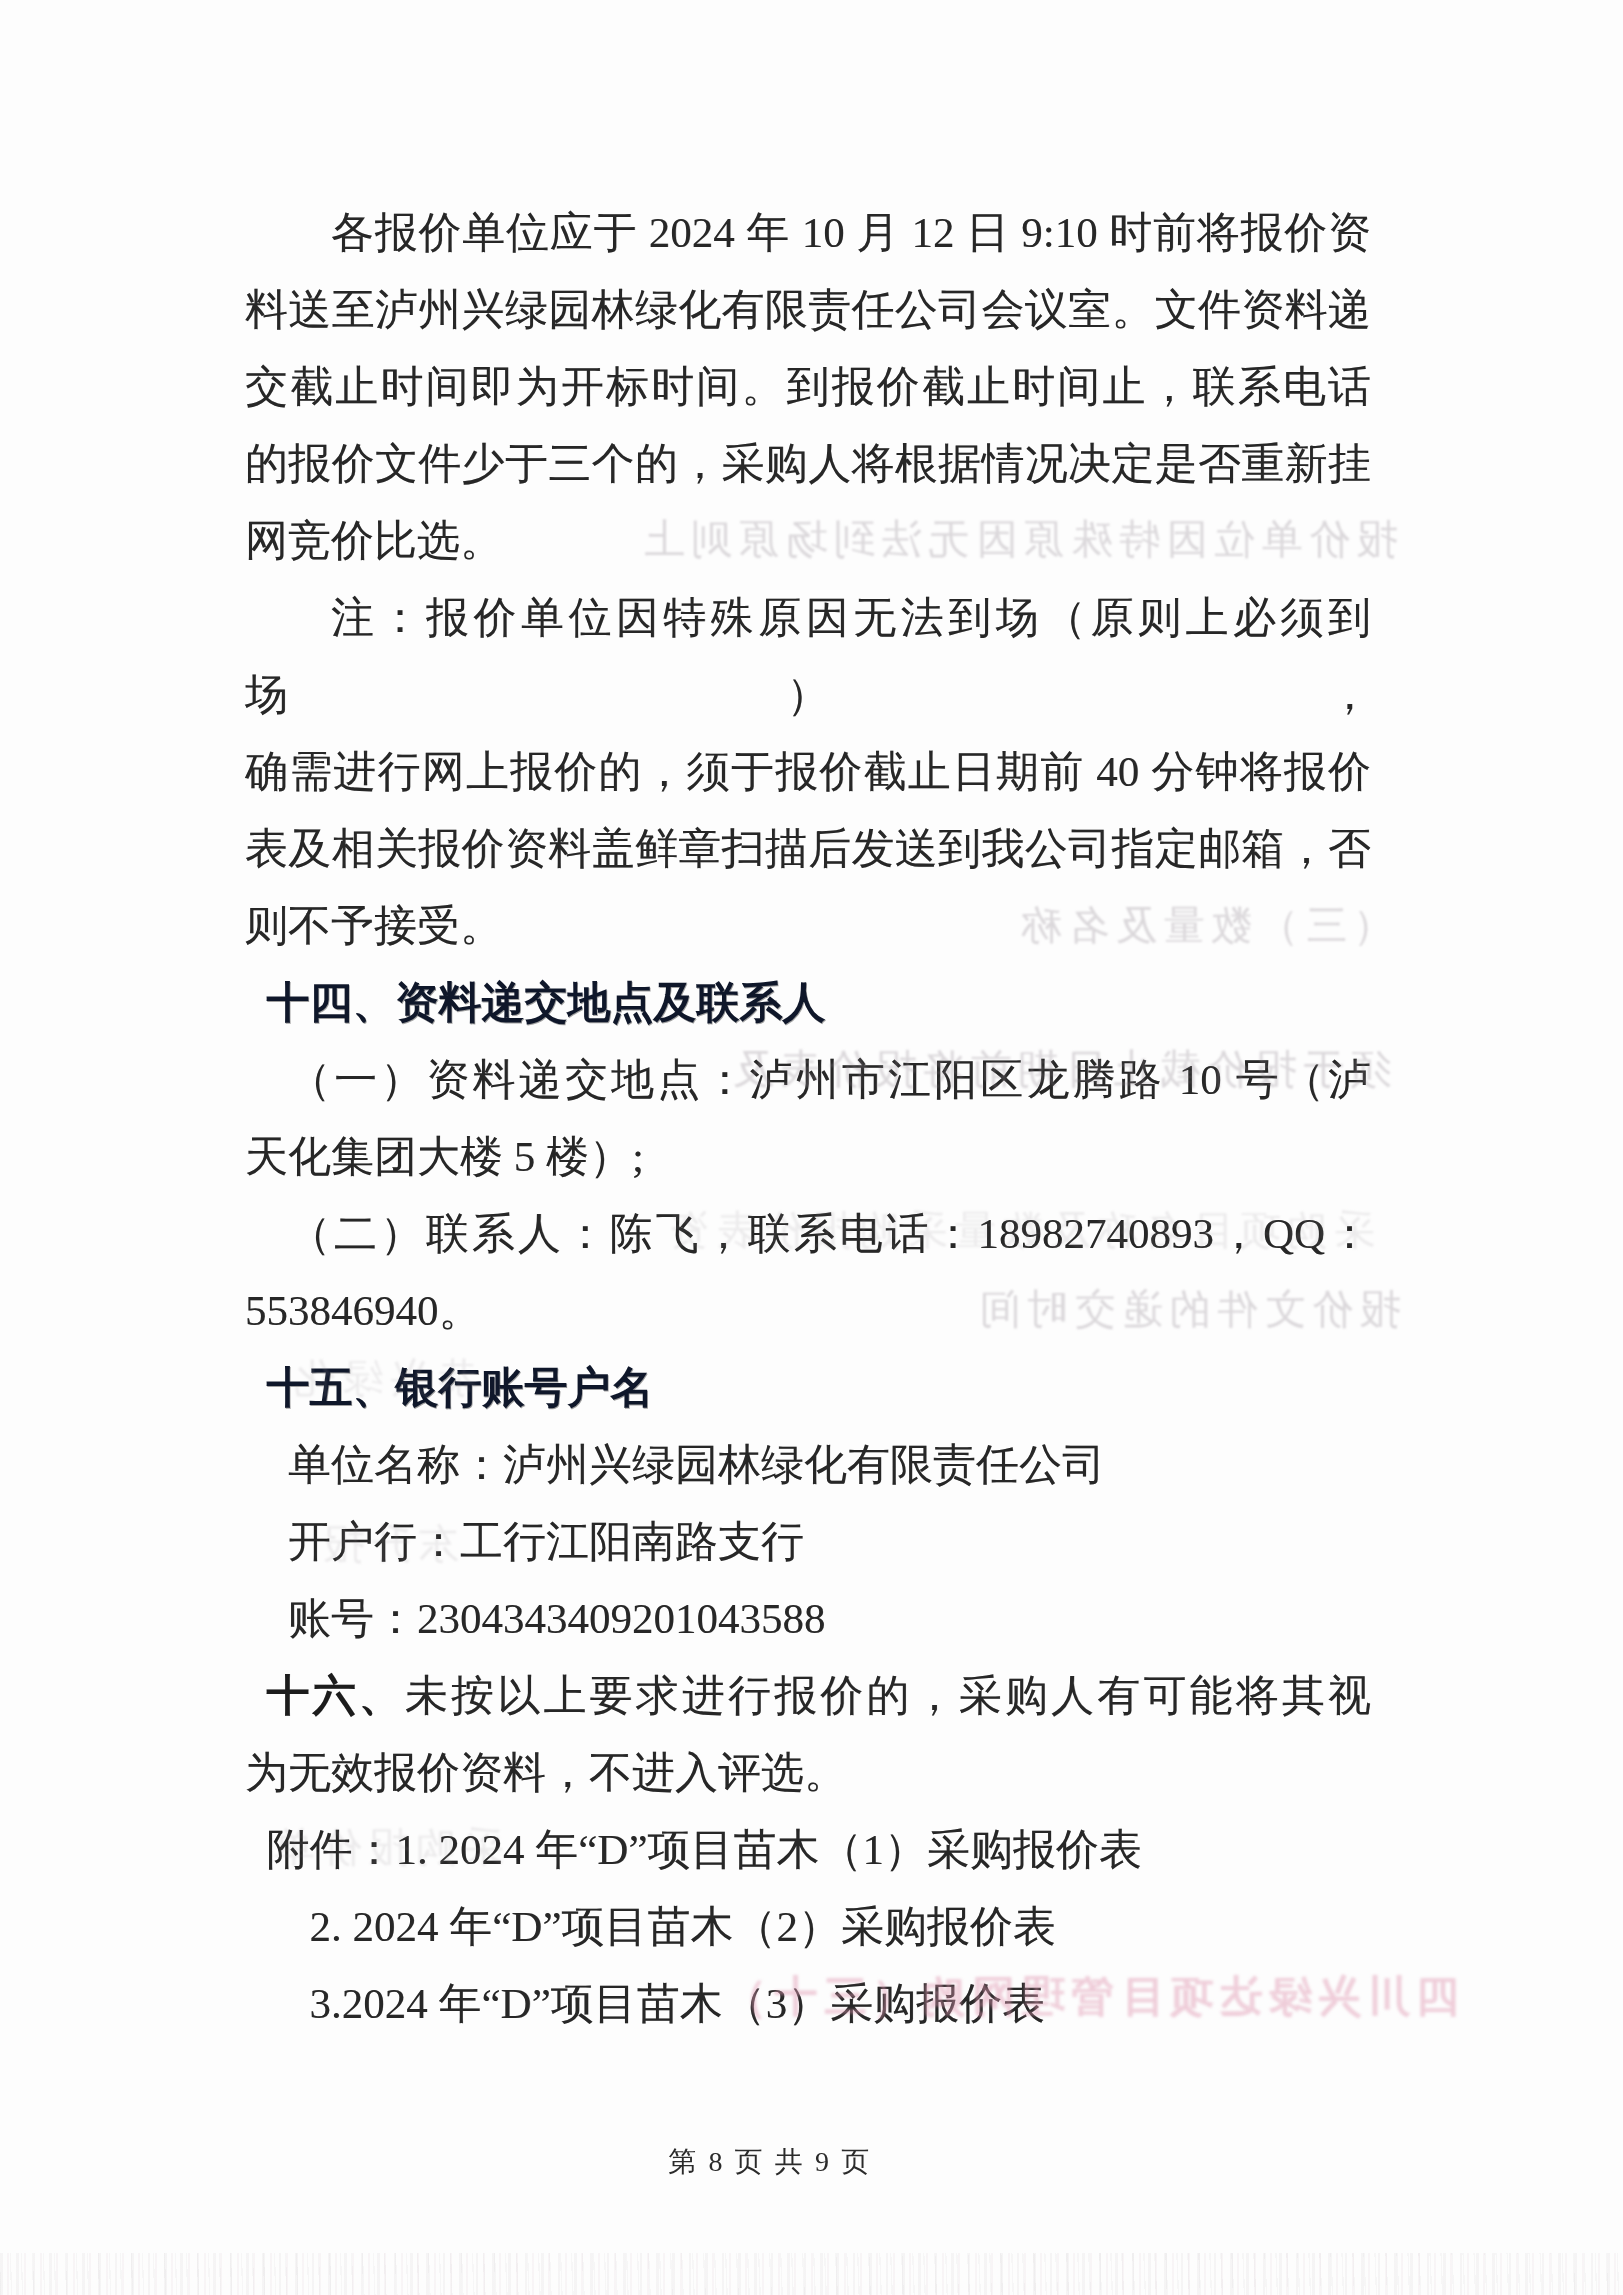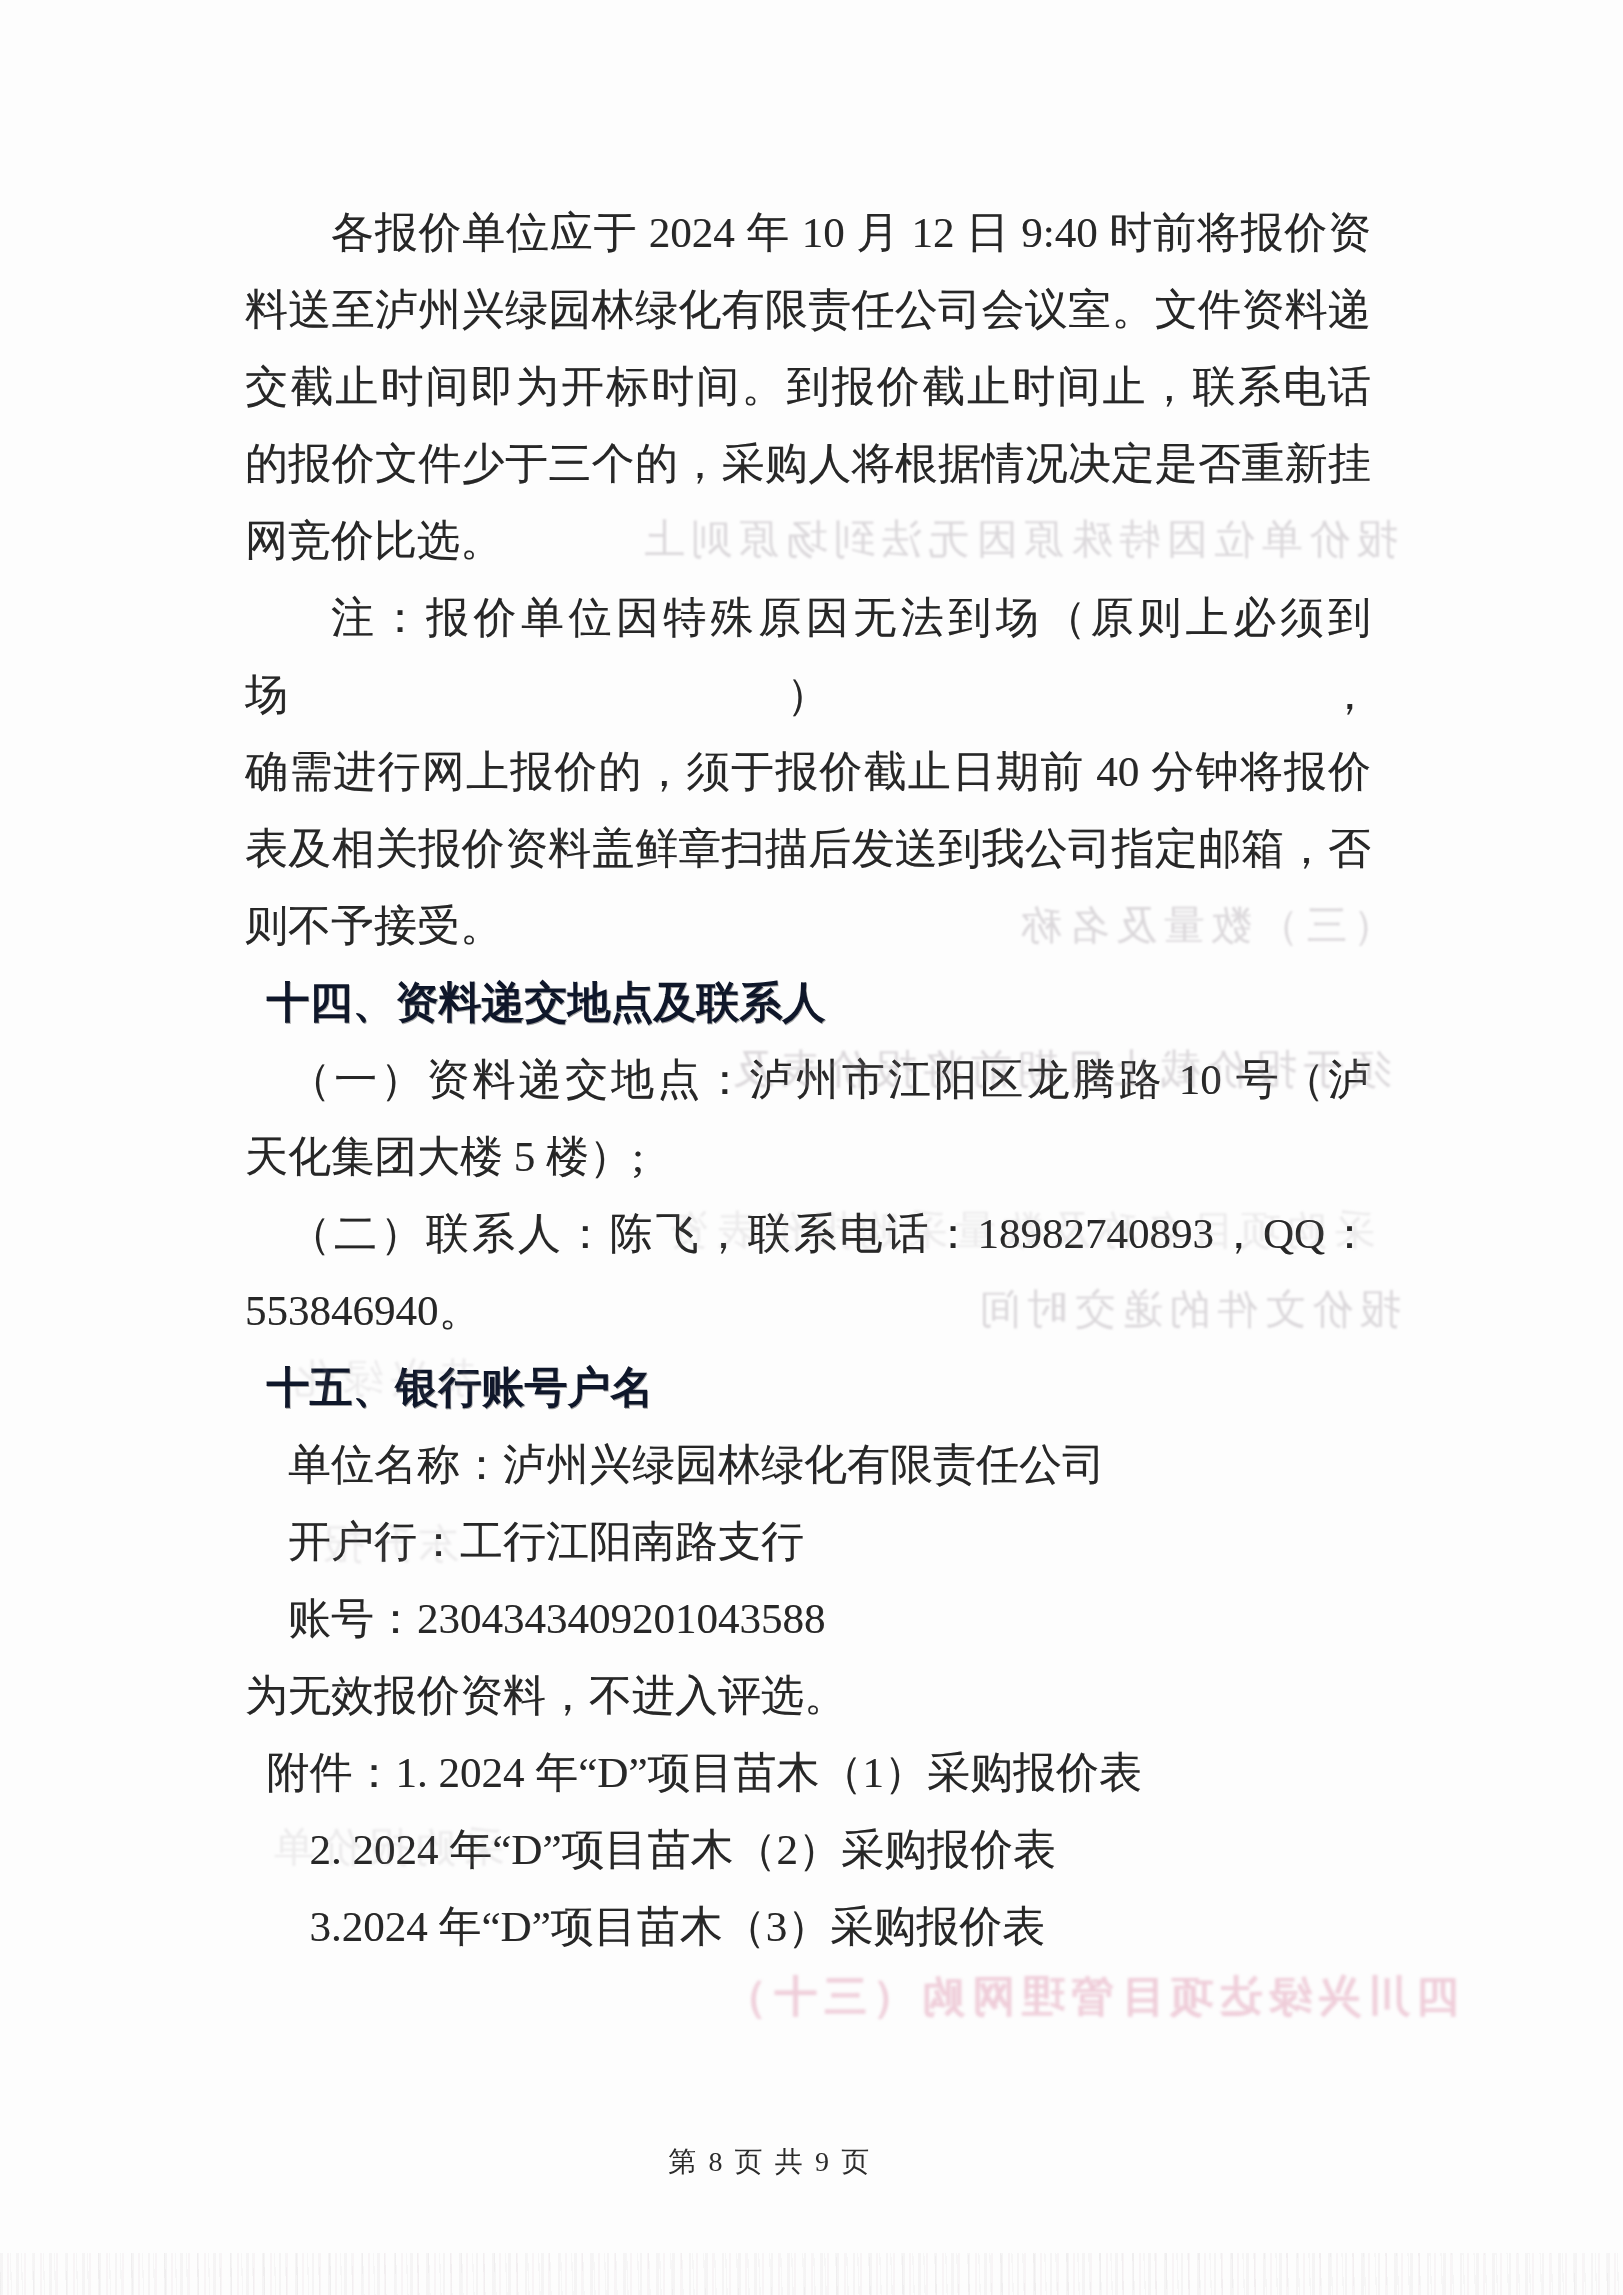--- a/index.html
+++ b/index.html
@@ -82,38 +82,39 @@
         rgba(90,80,90,0.04) 0 1.3px, rgba(0,0,0,0) 1.3px 11px);
     filter:blur(0.7px);
   }
 </style>
 </head>
 <body>
 
 <div class="page">
 
   <div class="doc-body">
-      <div class="line i2 j"><span class="rest">各报价单位应于 2024 年 10 月 12 日 9:40 时前将报价资</span></div>
+      <div class="line i2 j"><span class="rest">各报价单位应于 2024 年 10 月 12 日 9:10 时前将报价资</span></div>
       <div class="line j"><span class="rest">料送至泸州兴绿园林绿化有限责任公司会议室。文件资料递</span></div>
       <div class="line j"><span class="rest">交截止时间即为开标时间。到报价截止时间止，联系电话</span></div>
       <div class="line j"><span class="rest">的报价文件少于三个的，采购人将根据情况决定是否重新挂</span></div>
       <div class="line"><span class="rest">网竞价比选。</span></div>
       <div class="line i2 j"><span class="rest">注：报价单位因特殊原因无法到场（原则上必须到场），</span></div>
       <div class="line j"><span class="rest">确需进行网上报价的，须于报价截止日期前 40 分钟将报价</span></div>
       <div class="line j"><span class="rest">表及相关报价资料盖鲜章扫描后发送到我公司指定邮箱，否</span></div>
       <div class="line"><span class="rest">则不予接受。</span></div>
       <div class="line i05 h"><span class="rest">十四、资料递交地点及联系人</span></div>
       <div class="line i1 j"><span class="rest">（一）资料递交地点：泸州市江阳区龙腾路 10 号（泸</span></div>
       <div class="line"><span class="rest">天化集团大楼 5 楼）;</span></div>
       <div class="line i1 j"><span class="rest">（二）联系人：陈飞，联系电话：18982740893，QQ：</span></div>
       <div class="line"><span class="rest">553846940。</span></div>
       <div class="line i05 h"><span class="rest">十五、银行账号户名</span></div>
       <div class="line i1"><span class="rest">单位名称：泸州兴绿园林绿化有限责任公司</span></div>
       <div class="line i1"><span class="rest">开户行：工行江阳南路支行</span></div>
       <div class="line i1"><span class="rest">账号：2304343409201043588</span></div>
+      <div class="line i05 j"><span class="lead">十六、</span><span class="rest">未按以上要求进行报价的，采购人有可能将其视</span></div>
       <div class="line"><span class="rest">为无效报价资料，不进入评选。</span></div>
       <div class="line i05"><span class="rest">附件：1. 2024 年“D”项目苗木（1）采购报价表</span></div>
       <div class="line i15"><span class="rest">2. 2024 年“D”项目苗木（2）采购报价表</span></div>
       <div class="line i15"><span class="rest">3.2024 年“D”项目苗木（3）采购报价表</span></div>
     </div>
 
   <div class="footer">第 8 页 共 9 页</div>
 
   <div class="noise-band"></div>
 <div class="ghost" style="left: 556px; top: 512px; width: 841px;">报价单位因特殊原因无法到场原则上</div>

